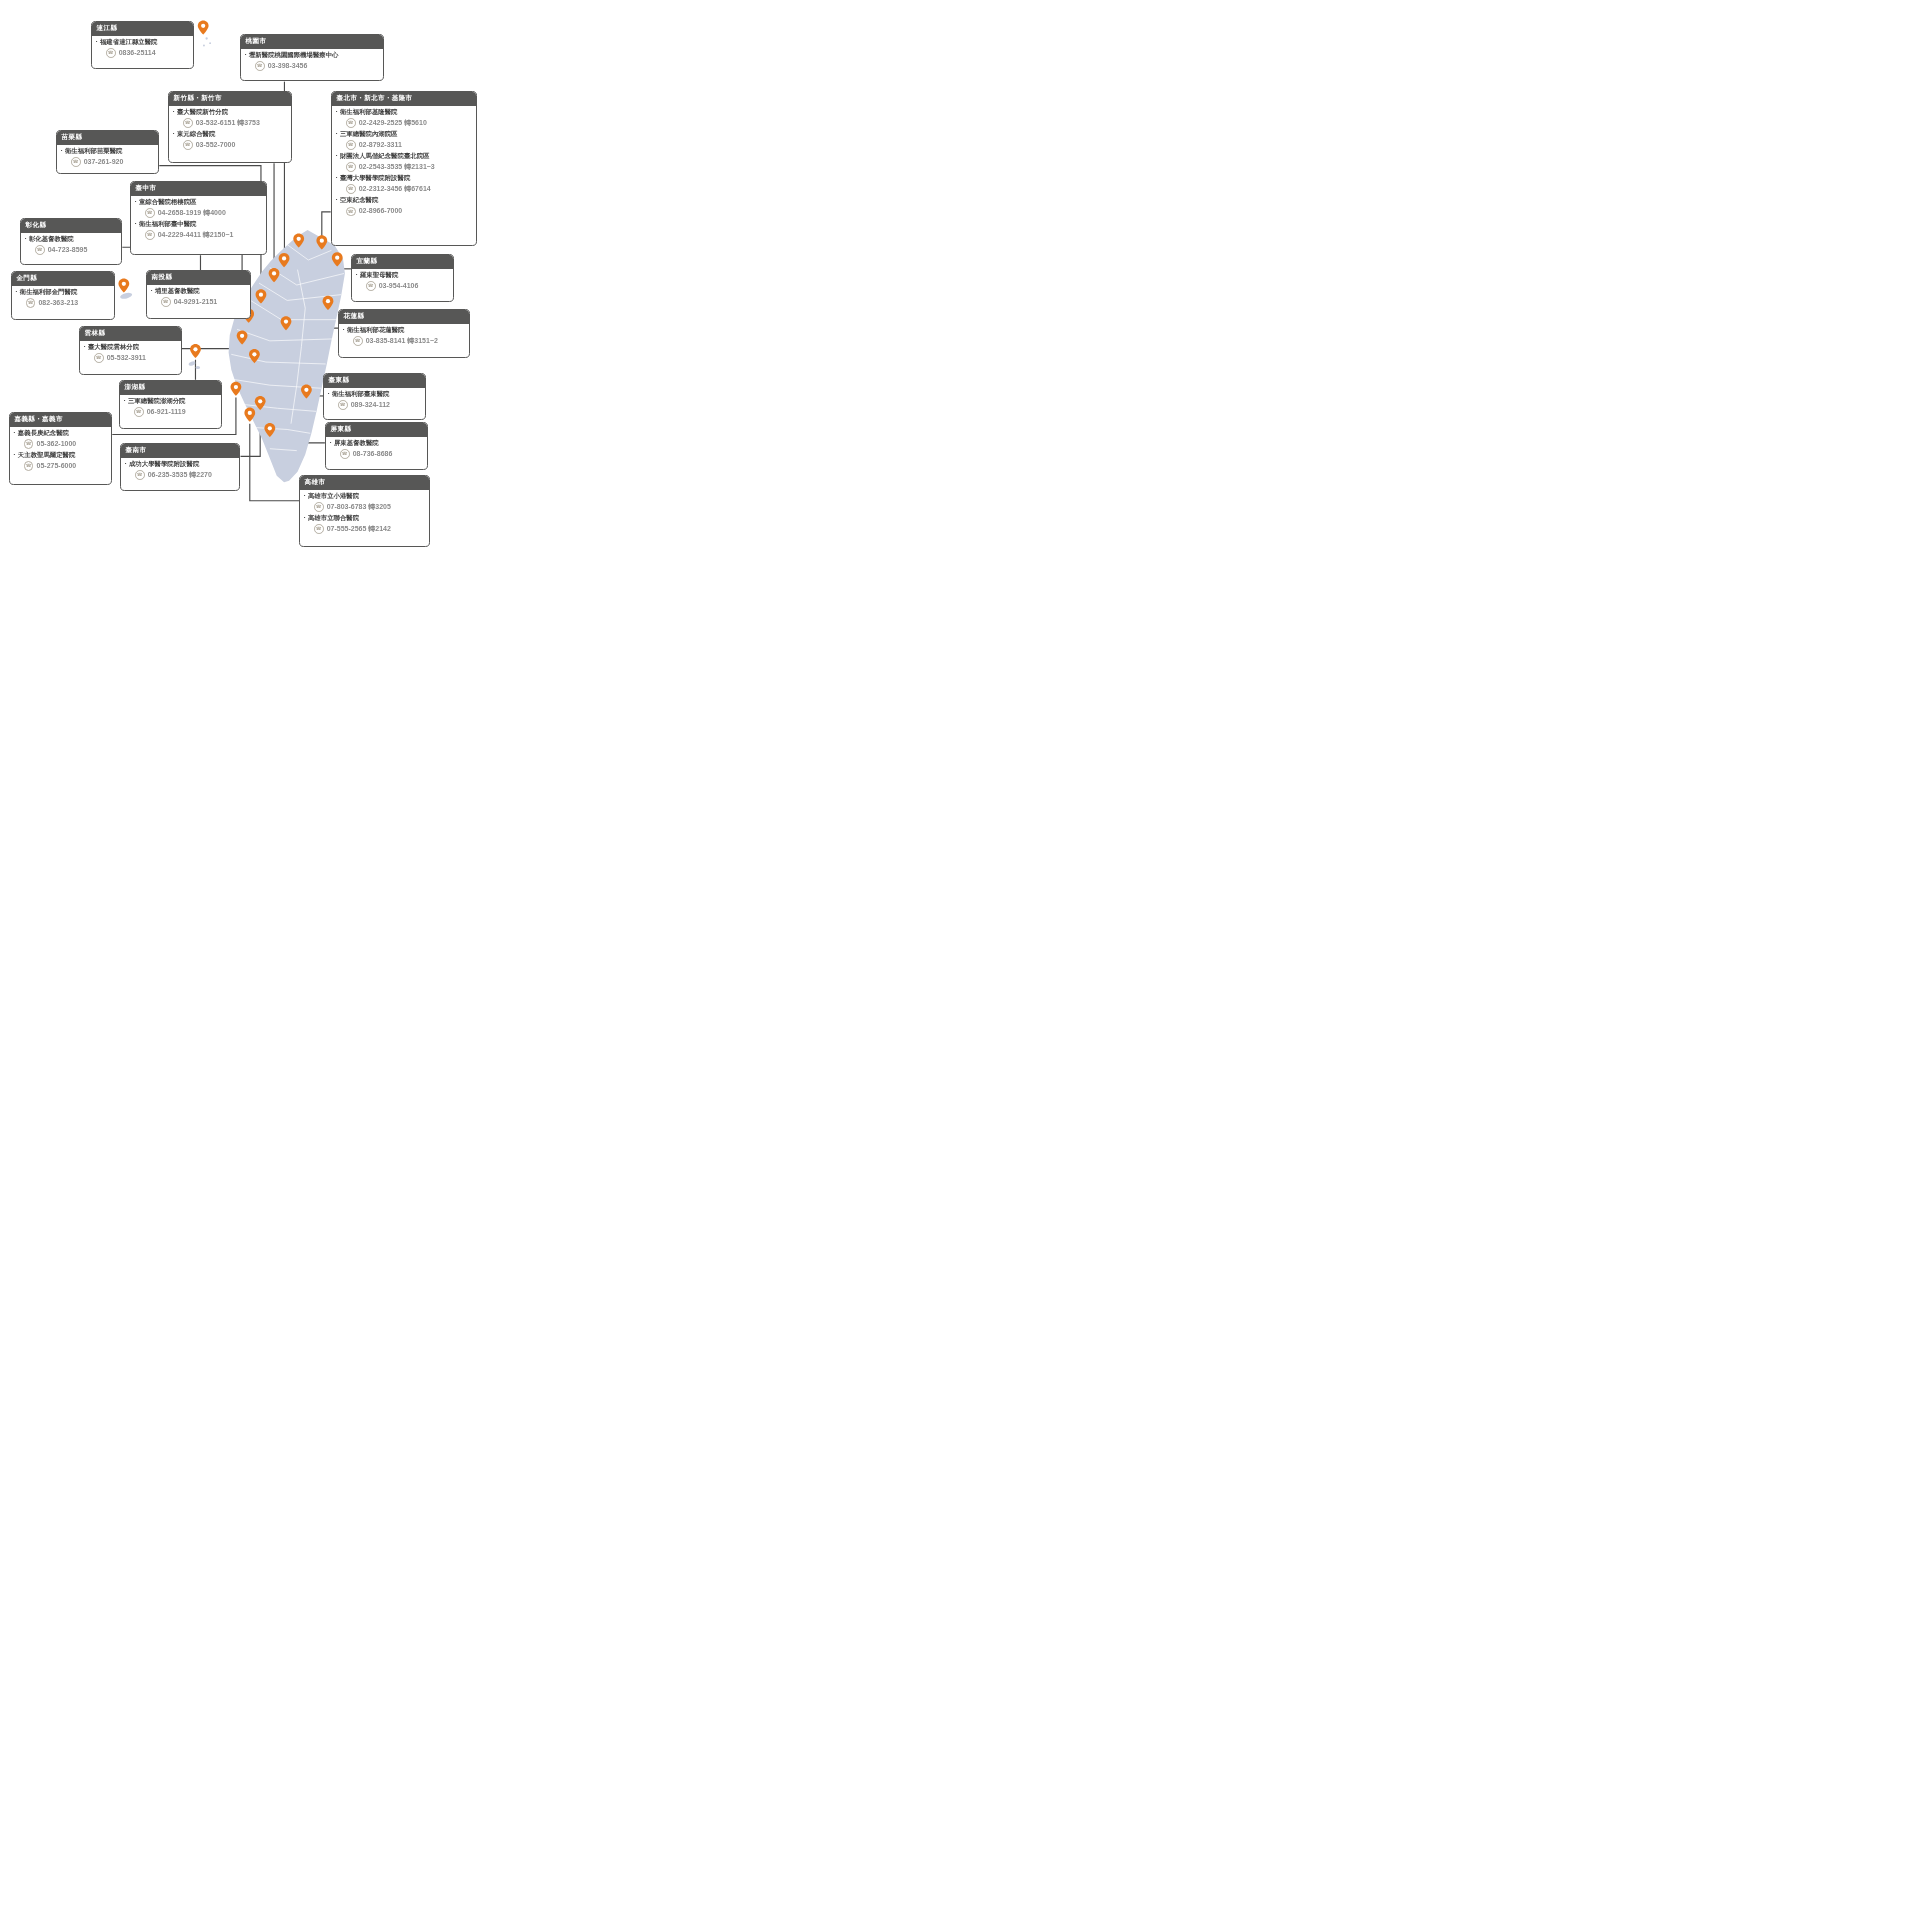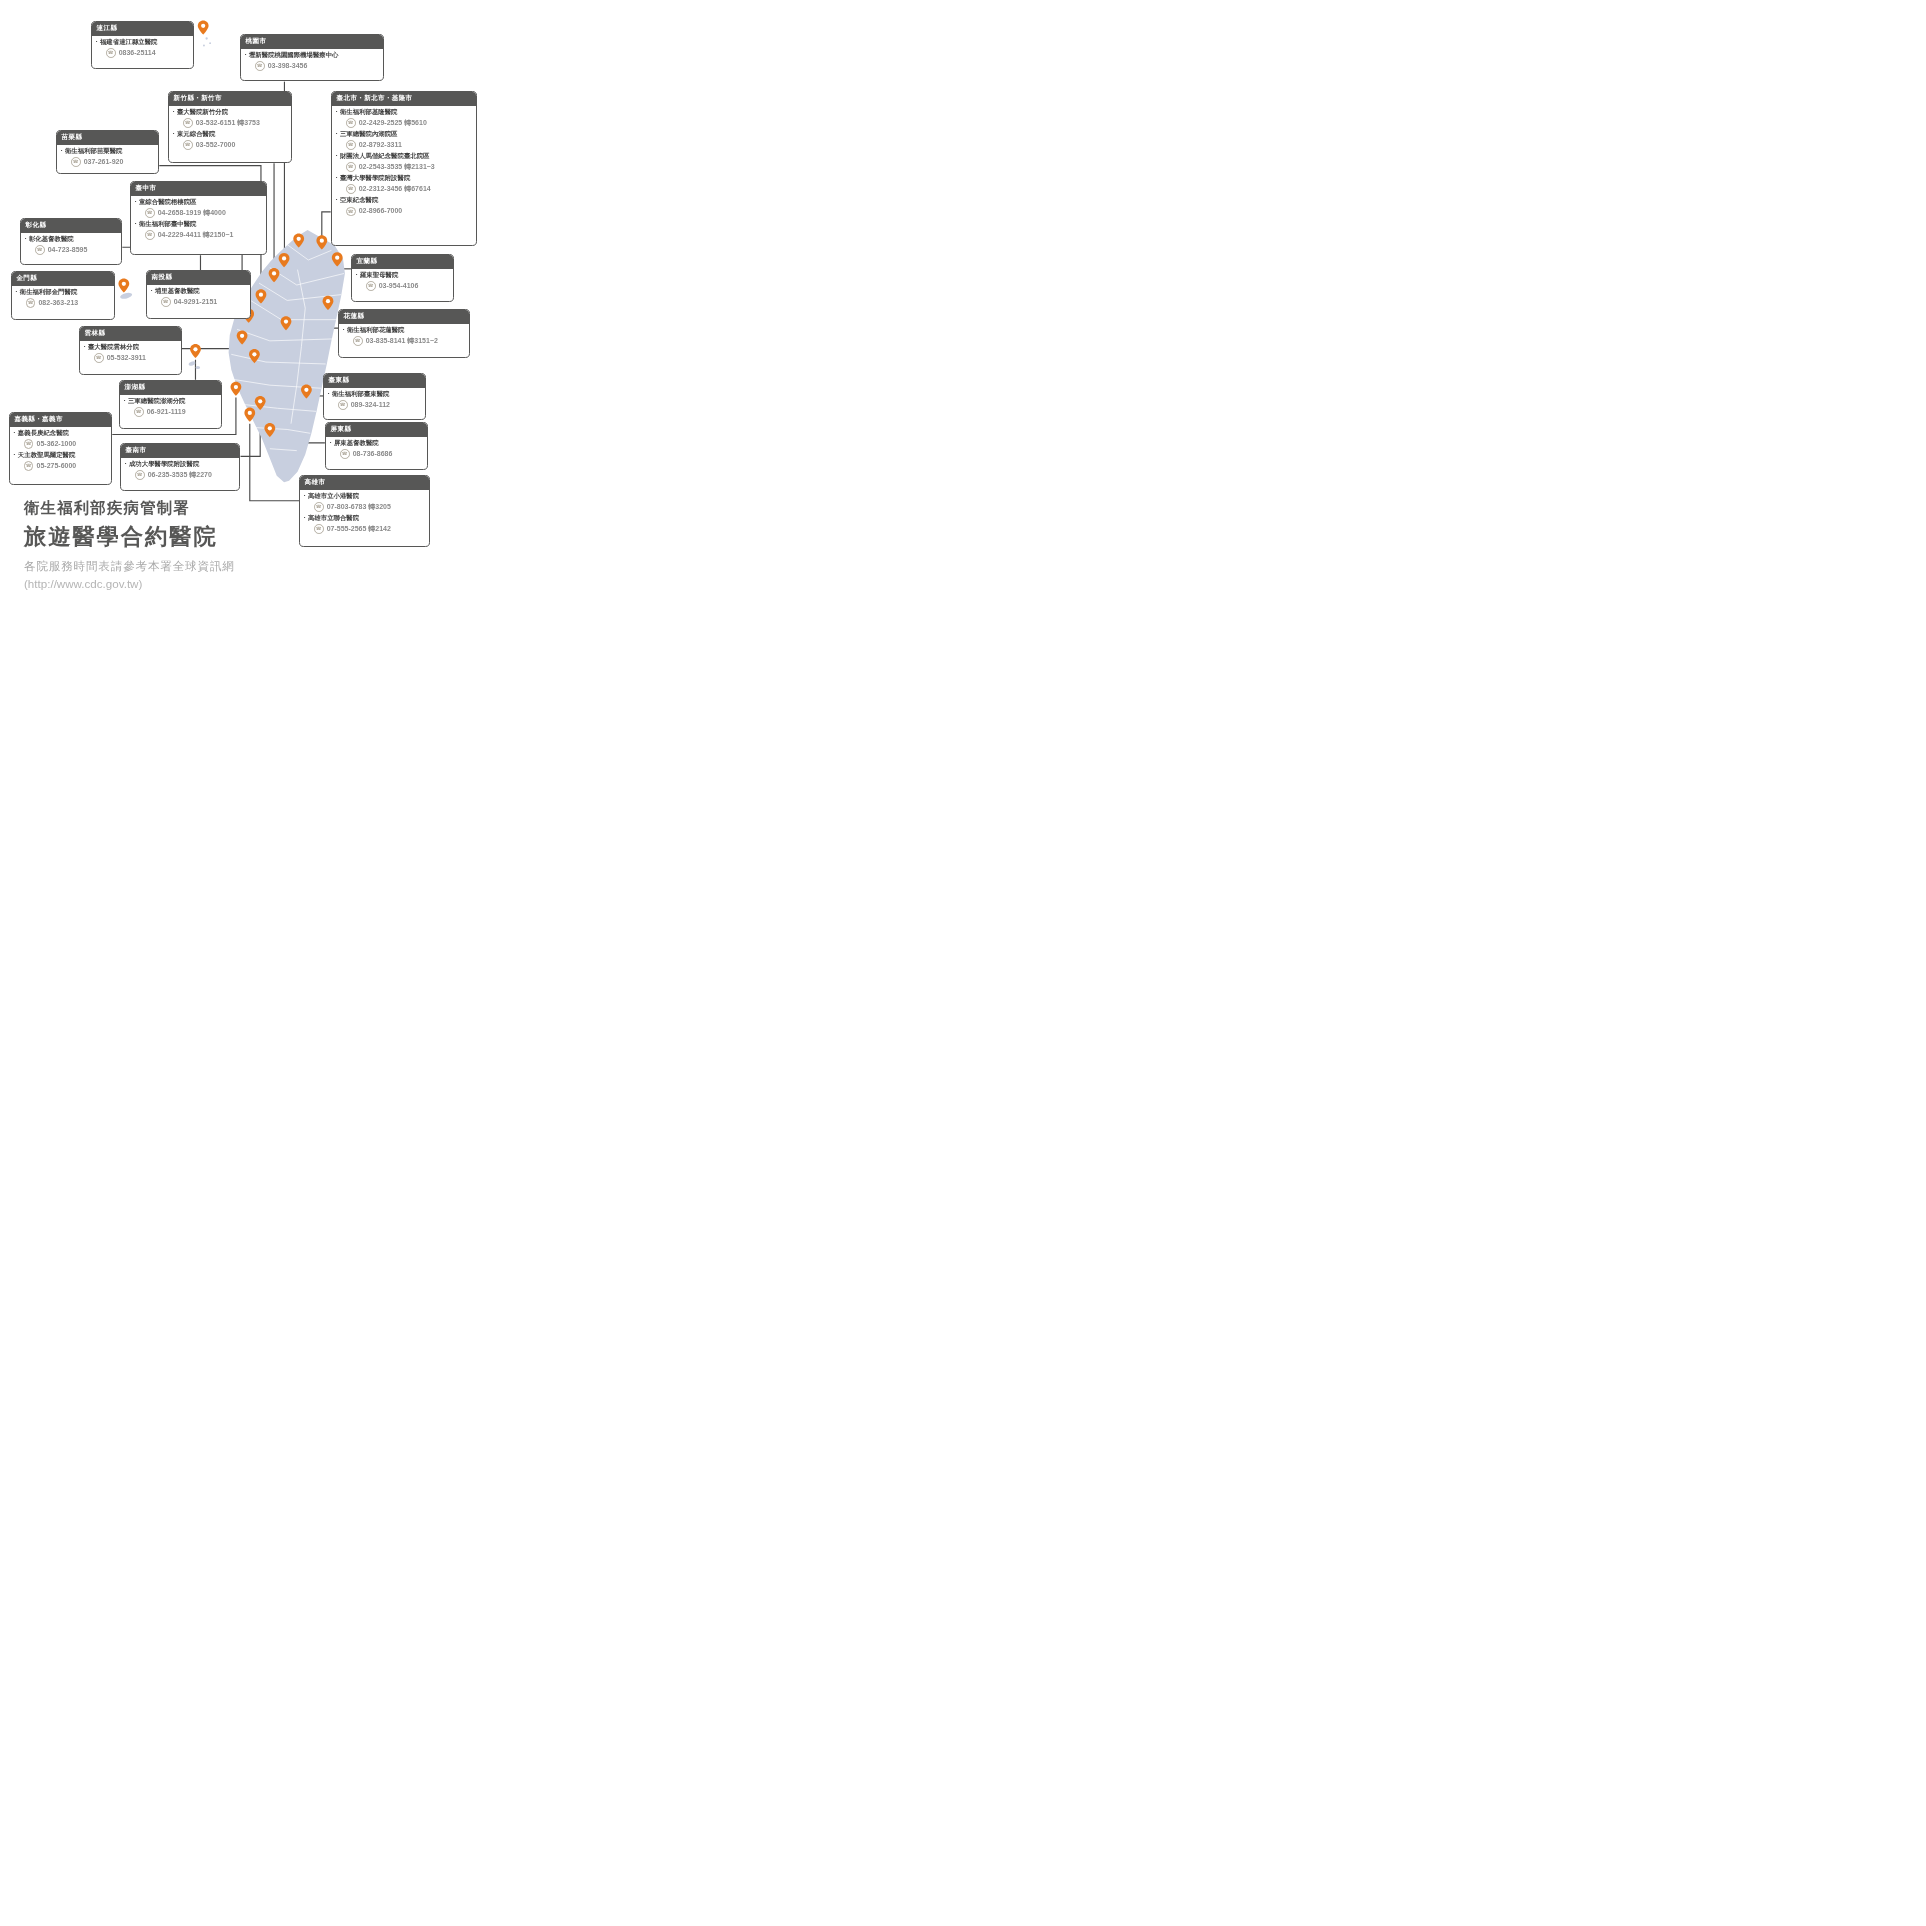--- a/index.html
+++ b/index.html
@@ -523,21 +523,15 @@
             <span>高雄市立聯合醫院</span>
           </div>
         <div class="h-phone">
             <span class="ph-ic">☎</span>
             <span>07-555-2565 轉2142</span>
           </div>
       </div>
     </div>
   </div>
 
-  <div class="brand">
-    <div class="brand-l1">衛生福利部疾病管制署</div>
-    <div class="brand-l2">旅遊醫學合約醫院</div>
-    <div class="brand-l3">各院服務時間表請參考本署全球資訊網</div>
-    <div class="brand-l4">(http://www.cdc.gov.tw)</div>
-  </div>
 
 </div>
 
 
 </body></html>

